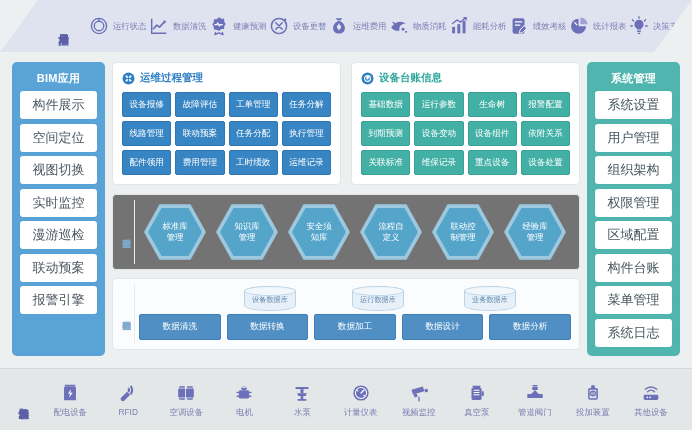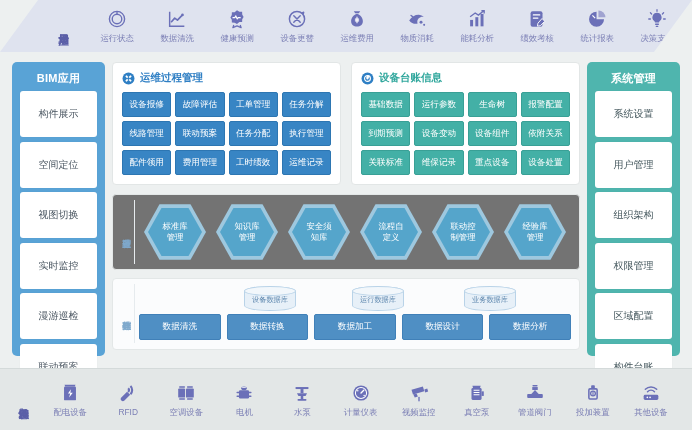--- a/index.html
+++ b/index.html
@@ -24,43 +24,43 @@
     justify-content: flex-start;
   }
   .vlabel-top {
     writing-mode: vertical-rl; text-orientation: upright;
     font-size: 10.5px; color: #5b5fa8; font-weight: bold;
     letter-spacing: 0px; line-height: 1.06;
     margin-right: 18px; height: 46px;
     display: flex; align-items: center; justify-content: center;
   }
   .top-item {
-    width: 60px; display: flex; flex-direction: column;
+    width: 60px; display: flex; flex-direction: row;
     align-items: center; justify-content: center; gap: 3px;
     cursor: pointer;
   }
   .top-item .ic { width: 22px; height: 22px; display: block; }
   .top-item .tl { font-size: 8.4px; color: #7b7fb5; white-space: nowrap; }
 
   
   .side {
     position: absolute; top: 62px; width: 93px; height: 294px;
     border-radius: 5px; padding: 7px 8px;
     display: flex; flex-direction: column; align-items: center;
   }
   .side-left  { left: 12px;  background: #59a3d6; }
   .side-right { right: 12px; background: #4fb5ae; }
   .side-title {
     color: #ffffff; font-size: 11px; font-weight: bold;
     margin-bottom: 5px; margin-top: 2px; letter-spacing: .3px;
   }
   .side-btn {
     width: 100%; background: #ffffff; color: #4a5661;
-    font-size: 10px; text-align: center;
-    border-radius: 3px; padding: 16px 0;
+    font-size: 13px; text-align: center;
+    border-radius: 3px; padding: 5px 0;
     margin-bottom: 4.5px; cursor: pointer;
     box-shadow: 0 0 1px rgba(0,0,0,.08);
   }
   .side-right .side-btn { color: #43565c; }
 
   
   .mid { position: absolute; left: 112px; top: 62px; width: 468px; }
 
   .panels-row { display: flex; gap: 10px; }
   .panel {

